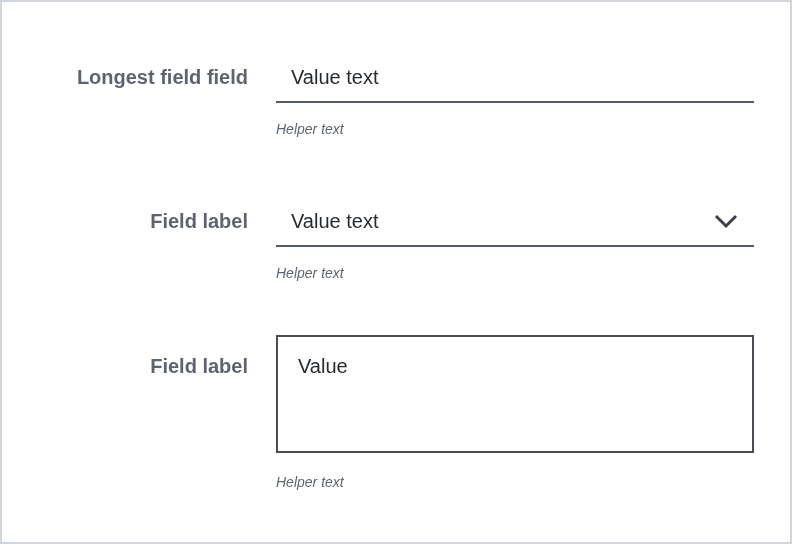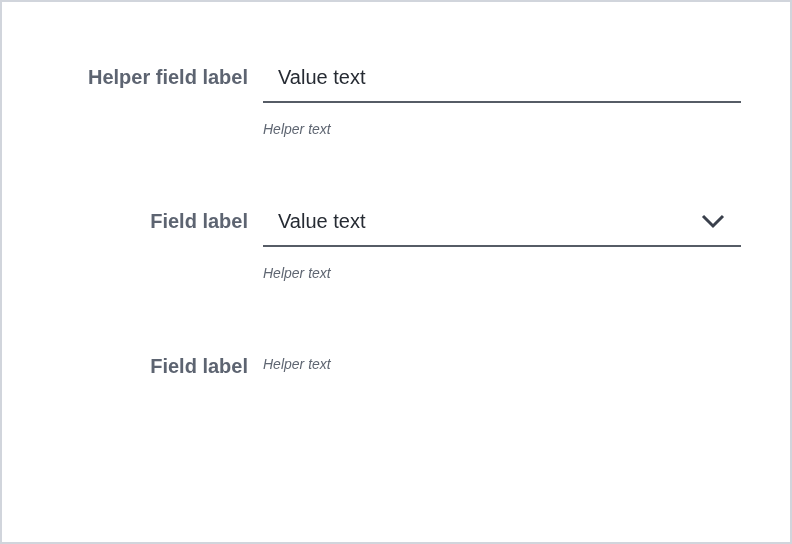--- a/index.html
+++ b/index.html
@@ -39,21 +39,21 @@
     width: 246px;
     text-align: right;
     color: var(--label, #5d6471);
     font-size: 20px;
     font-weight: 600;
     line-height: 28px;
     flex: none;
   }
   .row-3 .label-col { padding-top: 17px; }
   .control-col {
-    margin-left: 15px;
+    margin-left: 28px;
     width: 478px;
     flex: none;
   }
   
   .underline-input {
     display: block;
     width: 478px;
     height: 40px;
     padding: 0 0 10px 15px;
     border: none;
@@ -116,21 +116,21 @@
     color: var(--helper, #5f6672);
   }
   .row-3 .helper-text { margin-top: 15px; }
 </style>
 </head>
 <body>
 
 <div class="panel">
 
   <div class="field-row row-1">
-    <div class="label-col">Helper field label</div>
+    <div class="label-col">Longest field field</div>
     <div class="control-col">
       <input type="text" class="underline-input" value="Value text" style="">
       <div class="helper-text">Helper text</div>
     </div>
   </div>
 
   <div class="field-row row-2">
     <div class="label-col">Field label</div>
     <div class="control-col">
       <div class="select-input">
@@ -141,17 +141,18 @@
           </svg>
         </span>
       </div>
       <div class="helper-text">Helper text</div>
     </div>
   </div>
 
   <div class="field-row row-3">
     <div class="label-col">Field label</div>
     <div class="control-col">
+      <textarea class="textarea-input" style="">Value</textarea>
       <div class="helper-text">Helper text</div>
     </div>
   </div>
 
 </div>
 
 </body></html>

